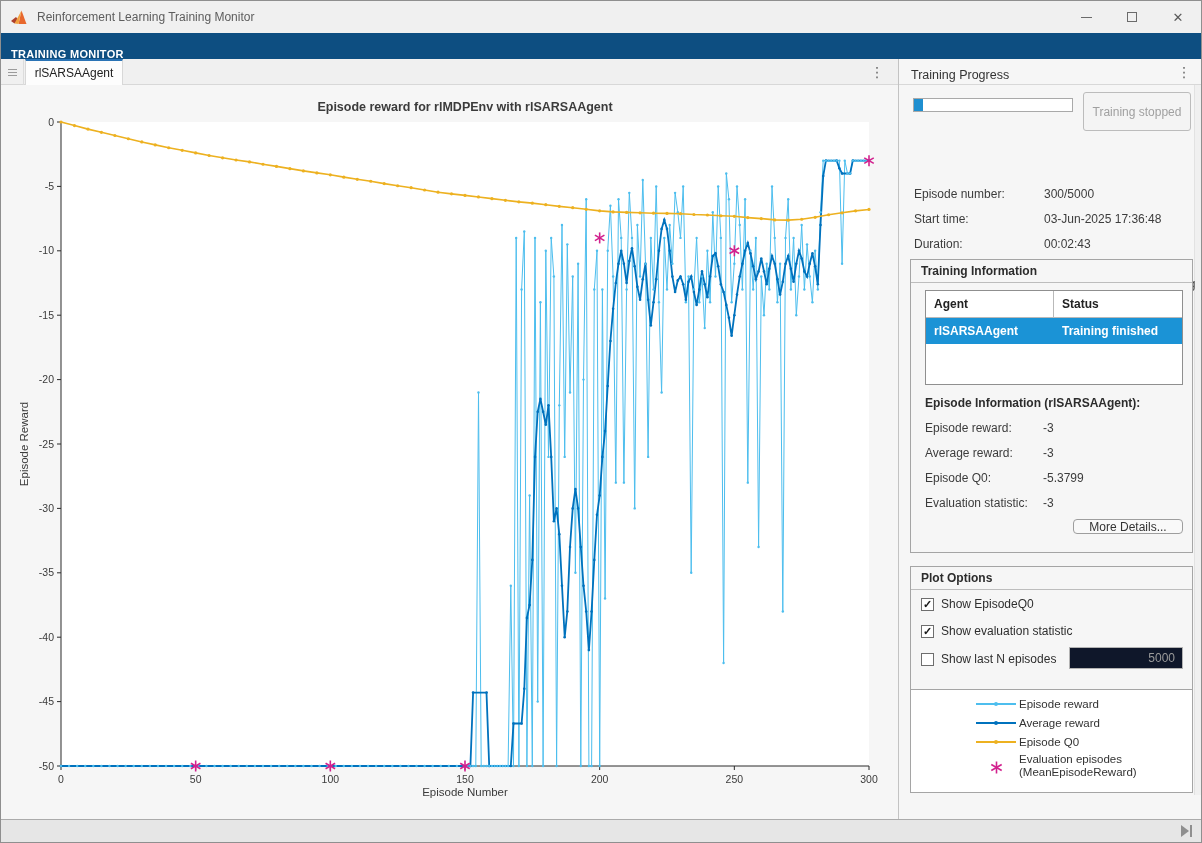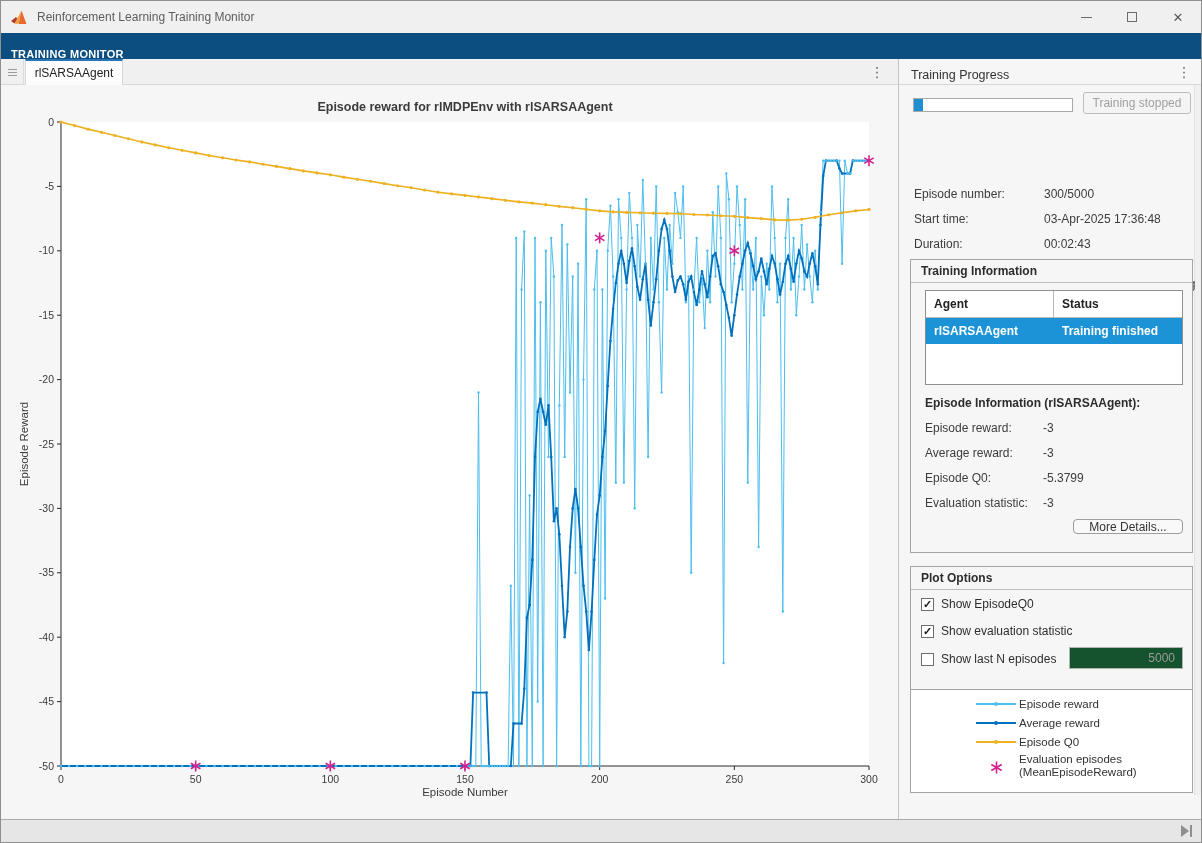--- a/index.html
+++ b/index.html
@@ -32,21 +32,21 @@
 
   
   .rightpanel { position:absolute; left:897px; top:58px; width:305px; height:760px; background:#f6f6f6; border-left:1px solid #c3c3c3; }
   .panel-header { position:absolute; left:0; top:0; width:100%; height:26px; border-bottom:1px solid #d8d8d8; display:flex; align-items:center; }
   .panel-header .ph-title { margin-left:12px; font-size:12.5px; color:#333;margin-top:6px; }
   .panel-header .ph-kebab { position:absolute; right:12px; color:#666; font-size:14px; }
   .scroll-track { position:absolute; right:1px; top:26px; width:8px; height:710px; background:#f0f0f0; border-left:1px solid #e2e2e2; }
 
   .progress-outline { position:absolute; left:14px; top:39px; width:160px; height:14px; border:1px solid #a9a9a9; background:#ffffff; }
   .progress-fill { height:100%; background:#1f8fd0; width:6%; }
-  .stop-btn { position:absolute; left:184px; top:33px; width:108px; height:22px; border:1px solid #bcbcbc; border-radius:3px; background:#f4f4f4; color:#a0a0a0; font-size:12px; display:flex; align-items:center; justify-content:center; }
+  .stop-btn { position:absolute; left:184px; top:33px; width:108px; height:39px; border:1px solid #bcbcbc; border-radius:3px; background:#f4f4f4; color:#a0a0a0; font-size:12px; display:flex; align-items:center; justify-content:center; }
 
   .field-label { position:absolute; left:15px; font-size:12px; color:#3c3c3c; }
   .field-value { position:absolute; left:145px; font-size:12px; color:#3c3c3c; width:152px; line-height:15px; }
 
   .groupbox { position:absolute; left:11px; width:283px; border:1px solid #a5a5a5; background:#f6f6f6; }
   .gb-header { height:23px; border-bottom:1px solid #bdbdbd; display:flex; align-items:center; }
   .gb-header span { margin-left:10px; font-size:12px; font-weight:bold; color:#2c2c2c; }
 
   .agent-table { position:absolute; left:14px; top:30px; width:258px; height:95px; border:1px solid #8f8f8f; background:#ffffff; }
   .at-row { display:flex; }
@@ -62,21 +62,21 @@
   .ep-title { position:absolute; left:14px; font-size:12px; font-weight:bold; color:#2c2c2c; }
   .ep-label { position:absolute; left:14px; font-size:12px; color:#3c3c3c; }
   .ep-value { position:absolute; left:132px; font-size:12px; color:#3c3c3c; }
   .more-btn { position:absolute; left:162px; top:259px; width:110px; height:15px; border:1px solid #9e9e9e; border-radius:4px; background:#f9f9f9; font-size:12px; color:#333; display:flex; align-items:center; justify-content:center; }
 
   .cb-row { position:absolute; left:10px; display:flex; align-items:center; }
   .cb-box { width:13px; height:13px; border:1px solid #6e6e6e; background:#fff; display:flex; align-items:center; justify-content:center; font-size:11px; color:#1a1a1a; line-height:11px; }
   .cb-box .mark { visibility:hidden; font-weight:bold; }
   .cb-box.checked .mark { visibility:visible; }
   .cb-label { margin-left:7px; font-size:12px; color:#2e2e2e; }
-  .lastn-input { position:absolute; left:158px; top:80px; width:114px; height:22px; border:1px solid #b3b3b3; background:#14532d; color:#9a9a9a; font-size:12px; text-align:right; padding-right:7px; font-family:"Liberation Sans", sans-serif; }
+  .lastn-input { position:absolute; left:158px; top:80px; width:114px; height:22px; border:1px solid #b3b3b3; background:#0f172a; color:#9a9a9a; font-size:12px; text-align:right; padding-right:7px; font-family:"Liberation Sans", sans-serif; }
 
   .legendbox { position:absolute; left:11px; top:630px; width:283px; height:104px; border:1px solid #a5a5a5; background:#ffffff; }
   .legend-line { position:absolute; width:40px; height:2px; }
   .legend-line .dot { position:absolute; left:18px; top:-1px; width:4px; height:4px; border-radius:50%; }
   .legend-label { position:absolute; left:108px; font-size:11.5px; color:#333; line-height:13px; }
 
   
   .statusbar { position:absolute; left:0; top:818px; width:100%; height:24px; background:#e6e6e6; border-top:1px solid #ababab; }
   .skip-icon { position:absolute; right:9px; top:5px; display:flex; align-items:center; }
   .skip-tri { width:0; height:0; border-left:8px solid #8f8f8f; border-top:6px solid transparent; border-bottom:6px solid transparent; }
@@ -587,21 +587,21 @@
     <div class="scroll-track"></div>
 
     <div class="progress-outline">
       <div class="progress-fill" style="width: 6%;"></div>
     </div>
     <div class="stop-btn">Training stopped</div>
 
     <span class="field-label" style="top:128px">Episode number:</span>
     <span class="field-value" style="top:128px">300/5000</span>
     <span class="field-label" style="top:153px">Start time:</span>
-    <span class="field-value" style="top:153px">03-Apr-2025 17:36:48</span>
+    <span class="field-value" style="top:153px">03-Jun-2025 17:36:48</span>
     <span class="field-label" style="top:178px">Duration:</span>
     <span class="field-value" style="top:178px">00:02:43</span>
     <span class="field-label" style="top:203px">Final result:</span>
     <span class="field-value" style="top:203px">Training finished after all agents reached stop training criteria.</span>
 
     <div class="groupbox" style="top:200px; height:294px;">
       <div class="gb-header">
         <span>Training Information</span>
       </div>
       <div class="agent-table">

